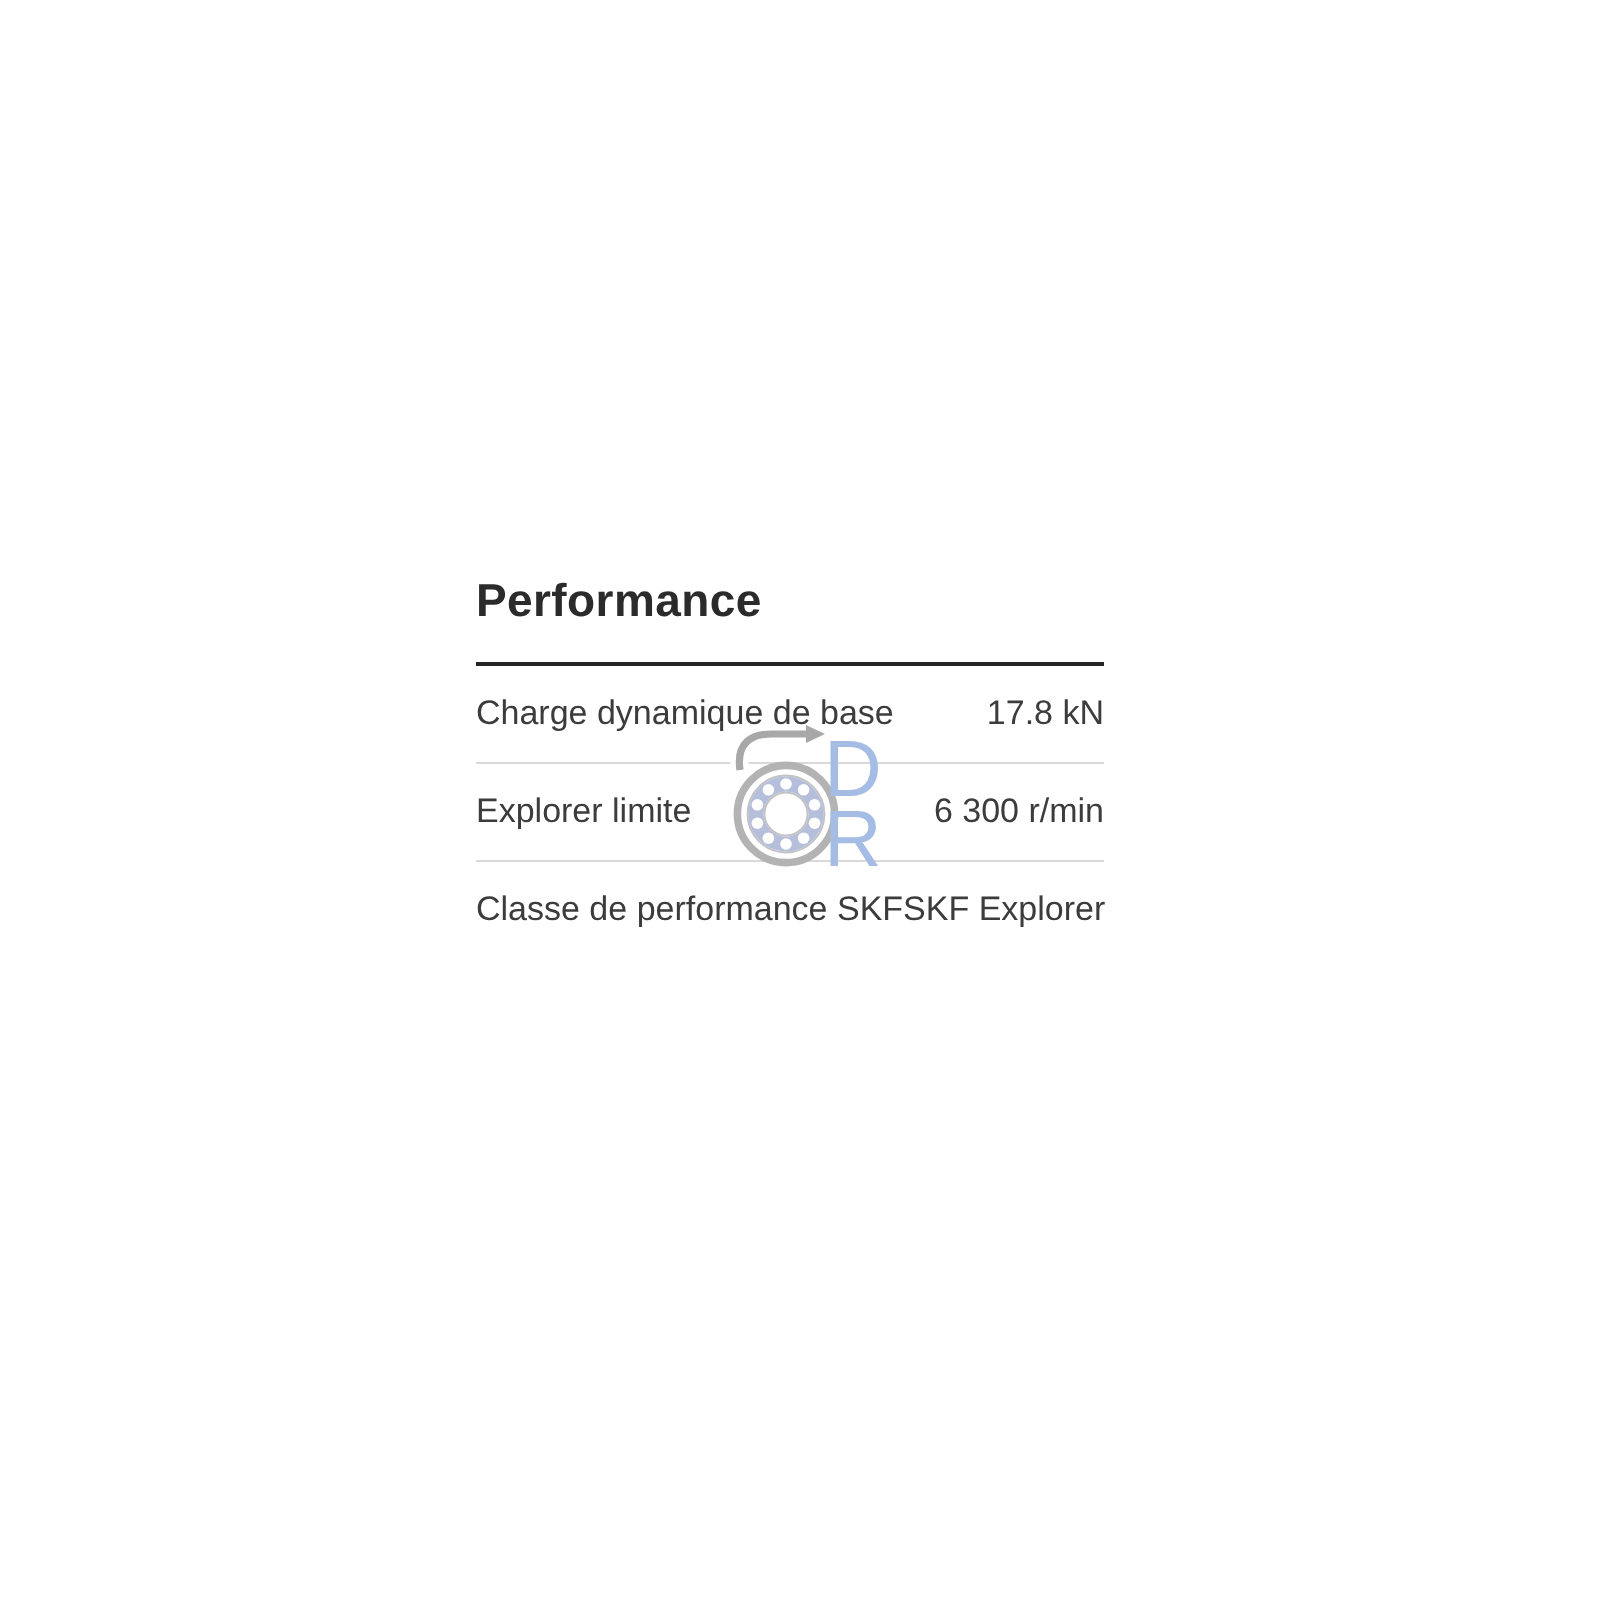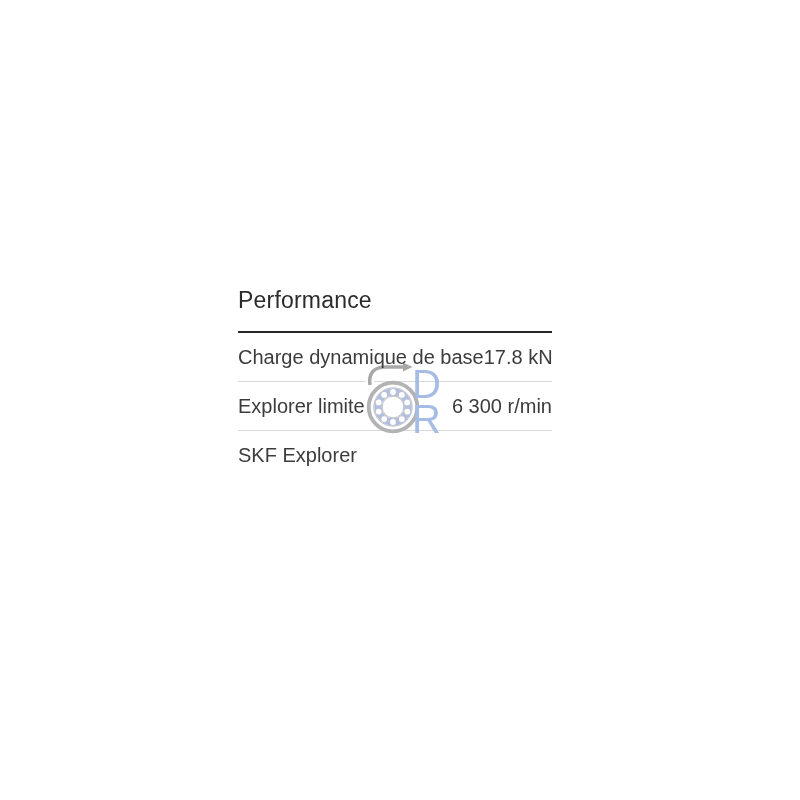--- a/index.html
+++ b/index.html
@@ -20,38 +20,38 @@
   .perf-section {
     position: absolute;
     left: 238px;
     top: 288px;
     width: 314px;
   }
   .perf-title {
     margin: 0;
     font-size: 23px;
     line-height: 25px;
-    font-weight: 400;
+    font-weight: 700;
     letter-spacing: 0.2px;
     color: #2b2b2b;
     position: relative;
     z-index: 3;
   }
   .title-rule {
     margin-top: 18px;
     height: 0;
     border-top: 2px solid #252525;
   }
   .spec-row {
     display: flex;
     justify-content: space-between;
     align-items: center;
     height: 48px;
     border-bottom: 1px solid #d9d9d9;
-    font-size: 20px;
+    font-size: 17px;
     color: #3c3c3c;
   }
   .spec-row:first-of-type { height: 49px; }
   .spec-row:last-of-type { border-bottom: none; }
   .spec-label, .spec-value {
     position: relative;
     z-index: 3;               
     white-space: nowrap;
   }
   .spec-value { text-align: right; }
@@ -113,17 +113,18 @@
 
     <div class="spec-row">
       <span class="spec-label">Charge dynamique de base</span>
       <span class="spec-value">17.8 kN</span>
     </div>
     <div class="spec-row">
       <span class="spec-label">Explorer limite</span>
       <span class="spec-value">6 300 r/min</span>
     </div>
     <div class="spec-row">
+      <span class="spec-label">Classe de performance SKF</span>
       <span class="spec-value">SKF Explorer</span>
     </div>
   </div>
 
 </div>
 
 </body></html>

